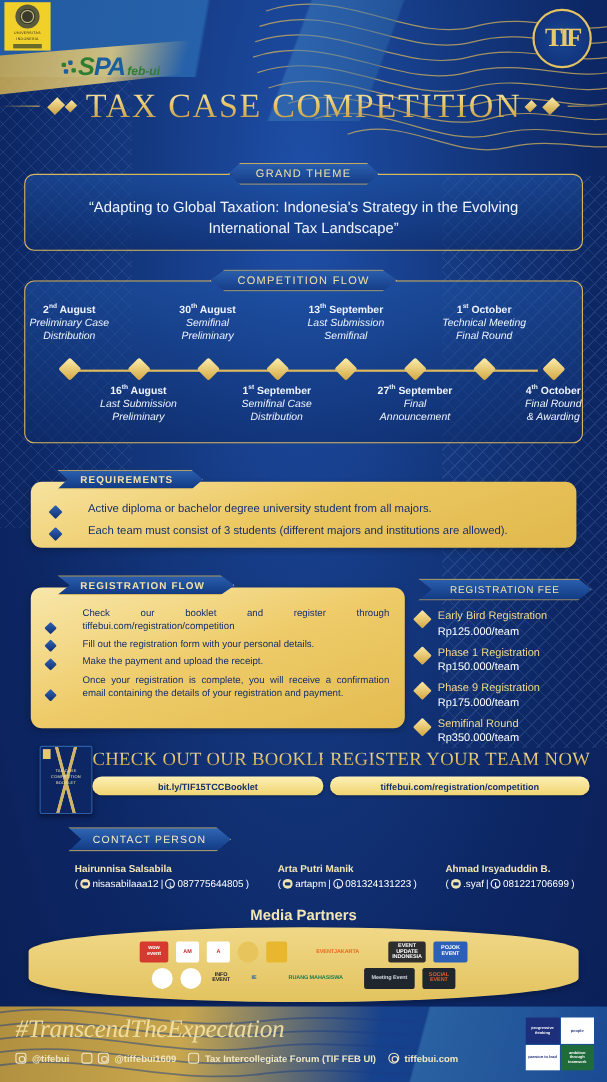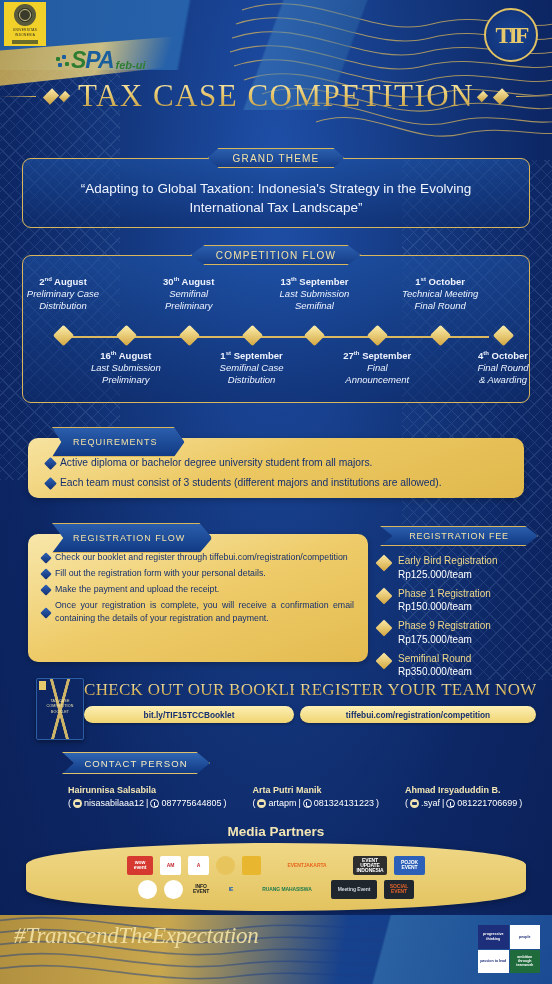--- a/index.html
+++ b/index.html
@@ -88,25 +88,25 @@
   .tl-item.up{top:-2px;}
   .tl-item.dn{top:72px;}
   .tl-date{font-size:9.5px;font-weight:bold;margin-bottom:1px;}
   .tl-date sup{font-size:6px;}
   .tl-desc{font-size:9.5px;font-style:italic;line-height:1.28;}
 
   
   #requirements{top:438px;left:28px;right:28px;height:60px;border:none;border-radius:10px;
     background:linear-gradient(160deg,#f7e3a0 0%,#ecc862 45%,#e0b84c 100%);
     box-shadow:0 2px 6px rgba(0,0,0,.25);}
-  .ltab{position:absolute;top:-11px;left:24px;height:30px;display:flex;align-items:center;
+  .ltab{position:absolute;top:-11px;left:24px;height:18px;display:flex;align-items:center;
     padding:0 26px 0 20px;background:linear-gradient(180deg,#2a5ead,#123a84);
     border:1px solid #d9b65c;color:#f3e2a6;font-size:9px;letter-spacing:1px;
-    clip-path:polygon(0 0,92% 0,100% 50%,92% 100%,0 100%,7% 50%);}
-  .li{display:flex;gap:5px;align-items:center;color:#16306f;font-size:10.3px;line-height:1.35;}
+    clip-path:polygon(0 0,92% 0,100% 50%,92% 100%,0 100%,7% 50%);font-weight:bold;}
+  .li{display:flex;gap:25px;align-items:flex-end;color:#16306f;font-size:10.3px;line-height:1.35;}
   .bul{width:9px;height:9px;flex:0 0 9px;transform:rotate(45deg);margin-top:2px;border-radius:1px;
     background:linear-gradient(135deg,#2f63b5,#102f72);}
   .bul.gold{background:linear-gradient(135deg,#fbe9a6,#d4a63f);width:12px;height:12px;flex-basis:12px;}
   #requirements .body{padding:18px 16px 0 18px;display:flex;flex-direction:column;gap:6px;}
 
   
   #reg-flow{top:534px;left:28px;width:340px;height:128px;border:none;border-radius:10px;
     background:linear-gradient(160deg,#f8e7ab 0%,#eecb68 50%,#e3bb50 100%);
     box-shadow:0 2px 6px rgba(0,0,0,.25);}
   #reg-flow .body{padding:17px 14px 0 14px;display:flex;flex-direction:column;gap:4px;}
@@ -488,20 +488,31 @@
       <g fill="none" stroke="#1d3f86" stroke-width="1.6" opacity=".55">
         <path d="M-10,8 C80,-8 150,26 240,14 C320,4 400,26 562,12"></path>
         <path d="M-10,20 C80,4 150,38 240,26 C320,16 400,38 562,24"></path>
         <path d="M-10,32 C80,16 150,50 240,38 C320,28 400,50 562,36"></path>
         <path d="M-10,44 C80,28 150,62 240,50 C320,40 400,62 562,48"></path>
         <path d="M-10,56 C80,40 150,74 240,62 C320,52 400,74 562,60"></path>
       </g>
     </svg>
     <div class="f-diag"></div>
     <div class="hashtag">#TranscendTheExpectation</div>
+    <div class="f-row" id="f-socials">
+        <span class="f-ic"></span>
+        <span style="margin-right: 6px;">@tifebui</span>
+        <span class="f-ic tt"></span>
+        <span class="f-ic"></span>
+        <span style="margin-right: 6px;">@tiffebui1609</span>
+        <span class="f-ic li-i"></span>
+        <span style="margin-right: 6px;">Tax Intercollegiate Forum (TIF FEB UI)</span>
+        <span class="f-ic rnd"></span>
+        <span style="margin-right: 6px;">tiffebui.com</span>
+      </div>
     <div class="val-grid" id="val-grid">
         <div class="vc" style="background: rgb(29, 47, 122); color: rgb(255, 255, 255);">progressive thinking</div>
         <div class="vc" style="background: rgb(255, 255, 255); color: rgb(29, 47, 122);">people</div>
         <div class="vc" style="background: rgb(255, 255, 255); color: rgb(29, 47, 122);">passion to lead</div>
         <div class="vc" style="background: rgb(31, 107, 60); color: rgb(255, 255, 255);">ambition through teamwork</div>
       </div>
   </div>
 </div>
 
 </body></html>

